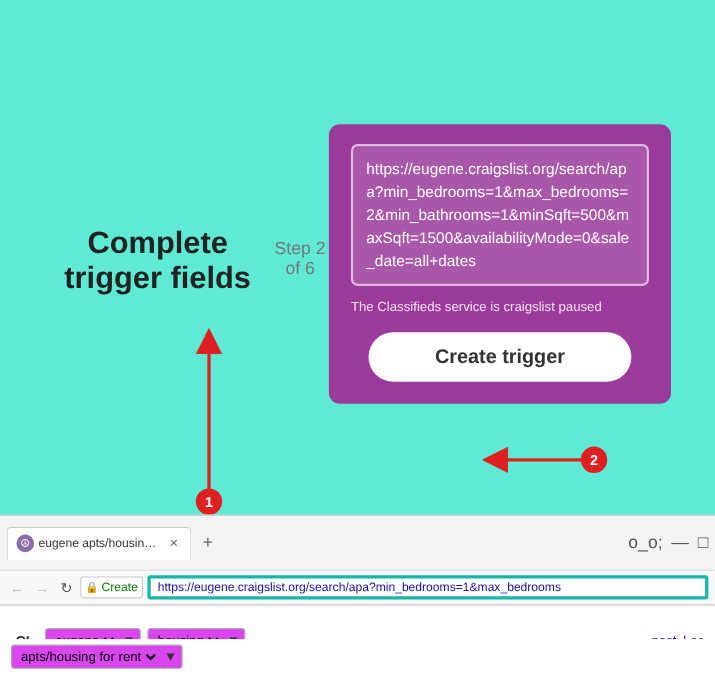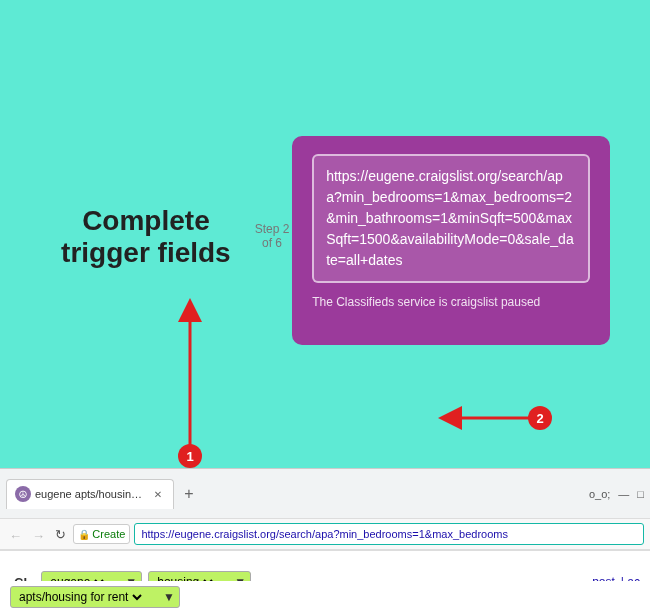--- a/index.html
+++ b/index.html
@@ -23,21 +23,21 @@
 
     .page-title {
       font-size: 28px;
       font-weight: bold;
       color: #222;
       text-align: center;
       margin-bottom: 6px;
     }
 
     .step-label {
-      font-size: 12px;
+      font-size: 16px;
       color: #777;
       text-align: center;
       margin-bottom: 8px;
     }
 
     
     .trigger-card {
       background: #9b3a9b;
       border-radius: 10px;
       padding: 18px 20px 20px 20px;
@@ -162,21 +162,21 @@
       display: flex;
       align-items: center;
       justify-content: center;
     }
 
     .window-controls {
       margin-left: auto;
       display: flex;
       gap: 8px;
       align-items: center;
-      font-size: 11px;
+      font-size: 16px;
       color: #555;
     }
 
     
     .nav-bar {
       position: absolute;
       top: 518px;
       left: 0;
       width: 650px;
       height: 32px;
@@ -211,21 +211,21 @@
       border-radius: 3px;
       height: 20px;
       background: #fff;
     }
 
     .lock-icon { font-size: 10px; }
 
     .url-bar {
       flex: 1;
       background: #fff;
-      border: 1px solid #14b8a6;
+      border: 3px solid #14b8a6;
       border-radius: 3px;
       height: 22px;
       padding: 0 6px;
       font-size: 11px;
       color: #1a0dab;
       overflow: hidden;
       white-space: nowrap;
       text-overflow: ellipsis;
       display: flex;
       align-items: center;
@@ -252,25 +252,25 @@
       color: #333;
       padding: 0 4px;
     }
 
     .dropdown {
       display: flex;
       align-items: center;
       border: 1px solid #aaa;
       border-radius: 3px;
       padding: 2px 4px;
-      background: #bef264;
+      background: #d946ef;
       font-size: 12px;
       color: #333;
       cursor: pointer;
-      gap: 18px;
+      gap: 4px;
     }
 
     .dropdown select {
       border: none;
       outline: none;
       font-size: 12px;
       background: transparent;
       cursor: pointer;
     }
 
@@ -299,20 +299,21 @@
 
 <div class="main-content">
   <h1 class="page-title">Complete trigger fields</h1>
   <p class="step-label">Step 2 of 6</p>
 
   <div class="trigger-card">
     <div class="url-box">
       <p class="url-text">https://eugene.craigslist.org/search/apa?min_bedrooms=1&amp;max_bedrooms=2&amp;min_bathrooms=1&amp;minSqft=500&amp;maxSqft=1500&amp;availabilityMode=0&amp;sale_date=all+dates</p>
     </div>
     <p class="paused-text">The Classifieds service is craigslist paused</p>
+    <button class="create-trigger-btn">Create trigger</button>
   </div>
 </div>
 
 <svg class="annotations" viewBox="0 0 650 470" xmlns="http://www.w3.org/2000/svg">
 
   <defs>
     <marker id="arrowhead1" markerWidth="8" markerHeight="8" refX="4" refY="4" orient="auto">
       <path d="M0,0 L8,4 L0,8 Z" fill="#e02020"></path>
     </marker>
     <marker id="arrowhead2" markerWidth="8" markerHeight="8" refX="4" refY="4" orient="auto-start-reverse">

